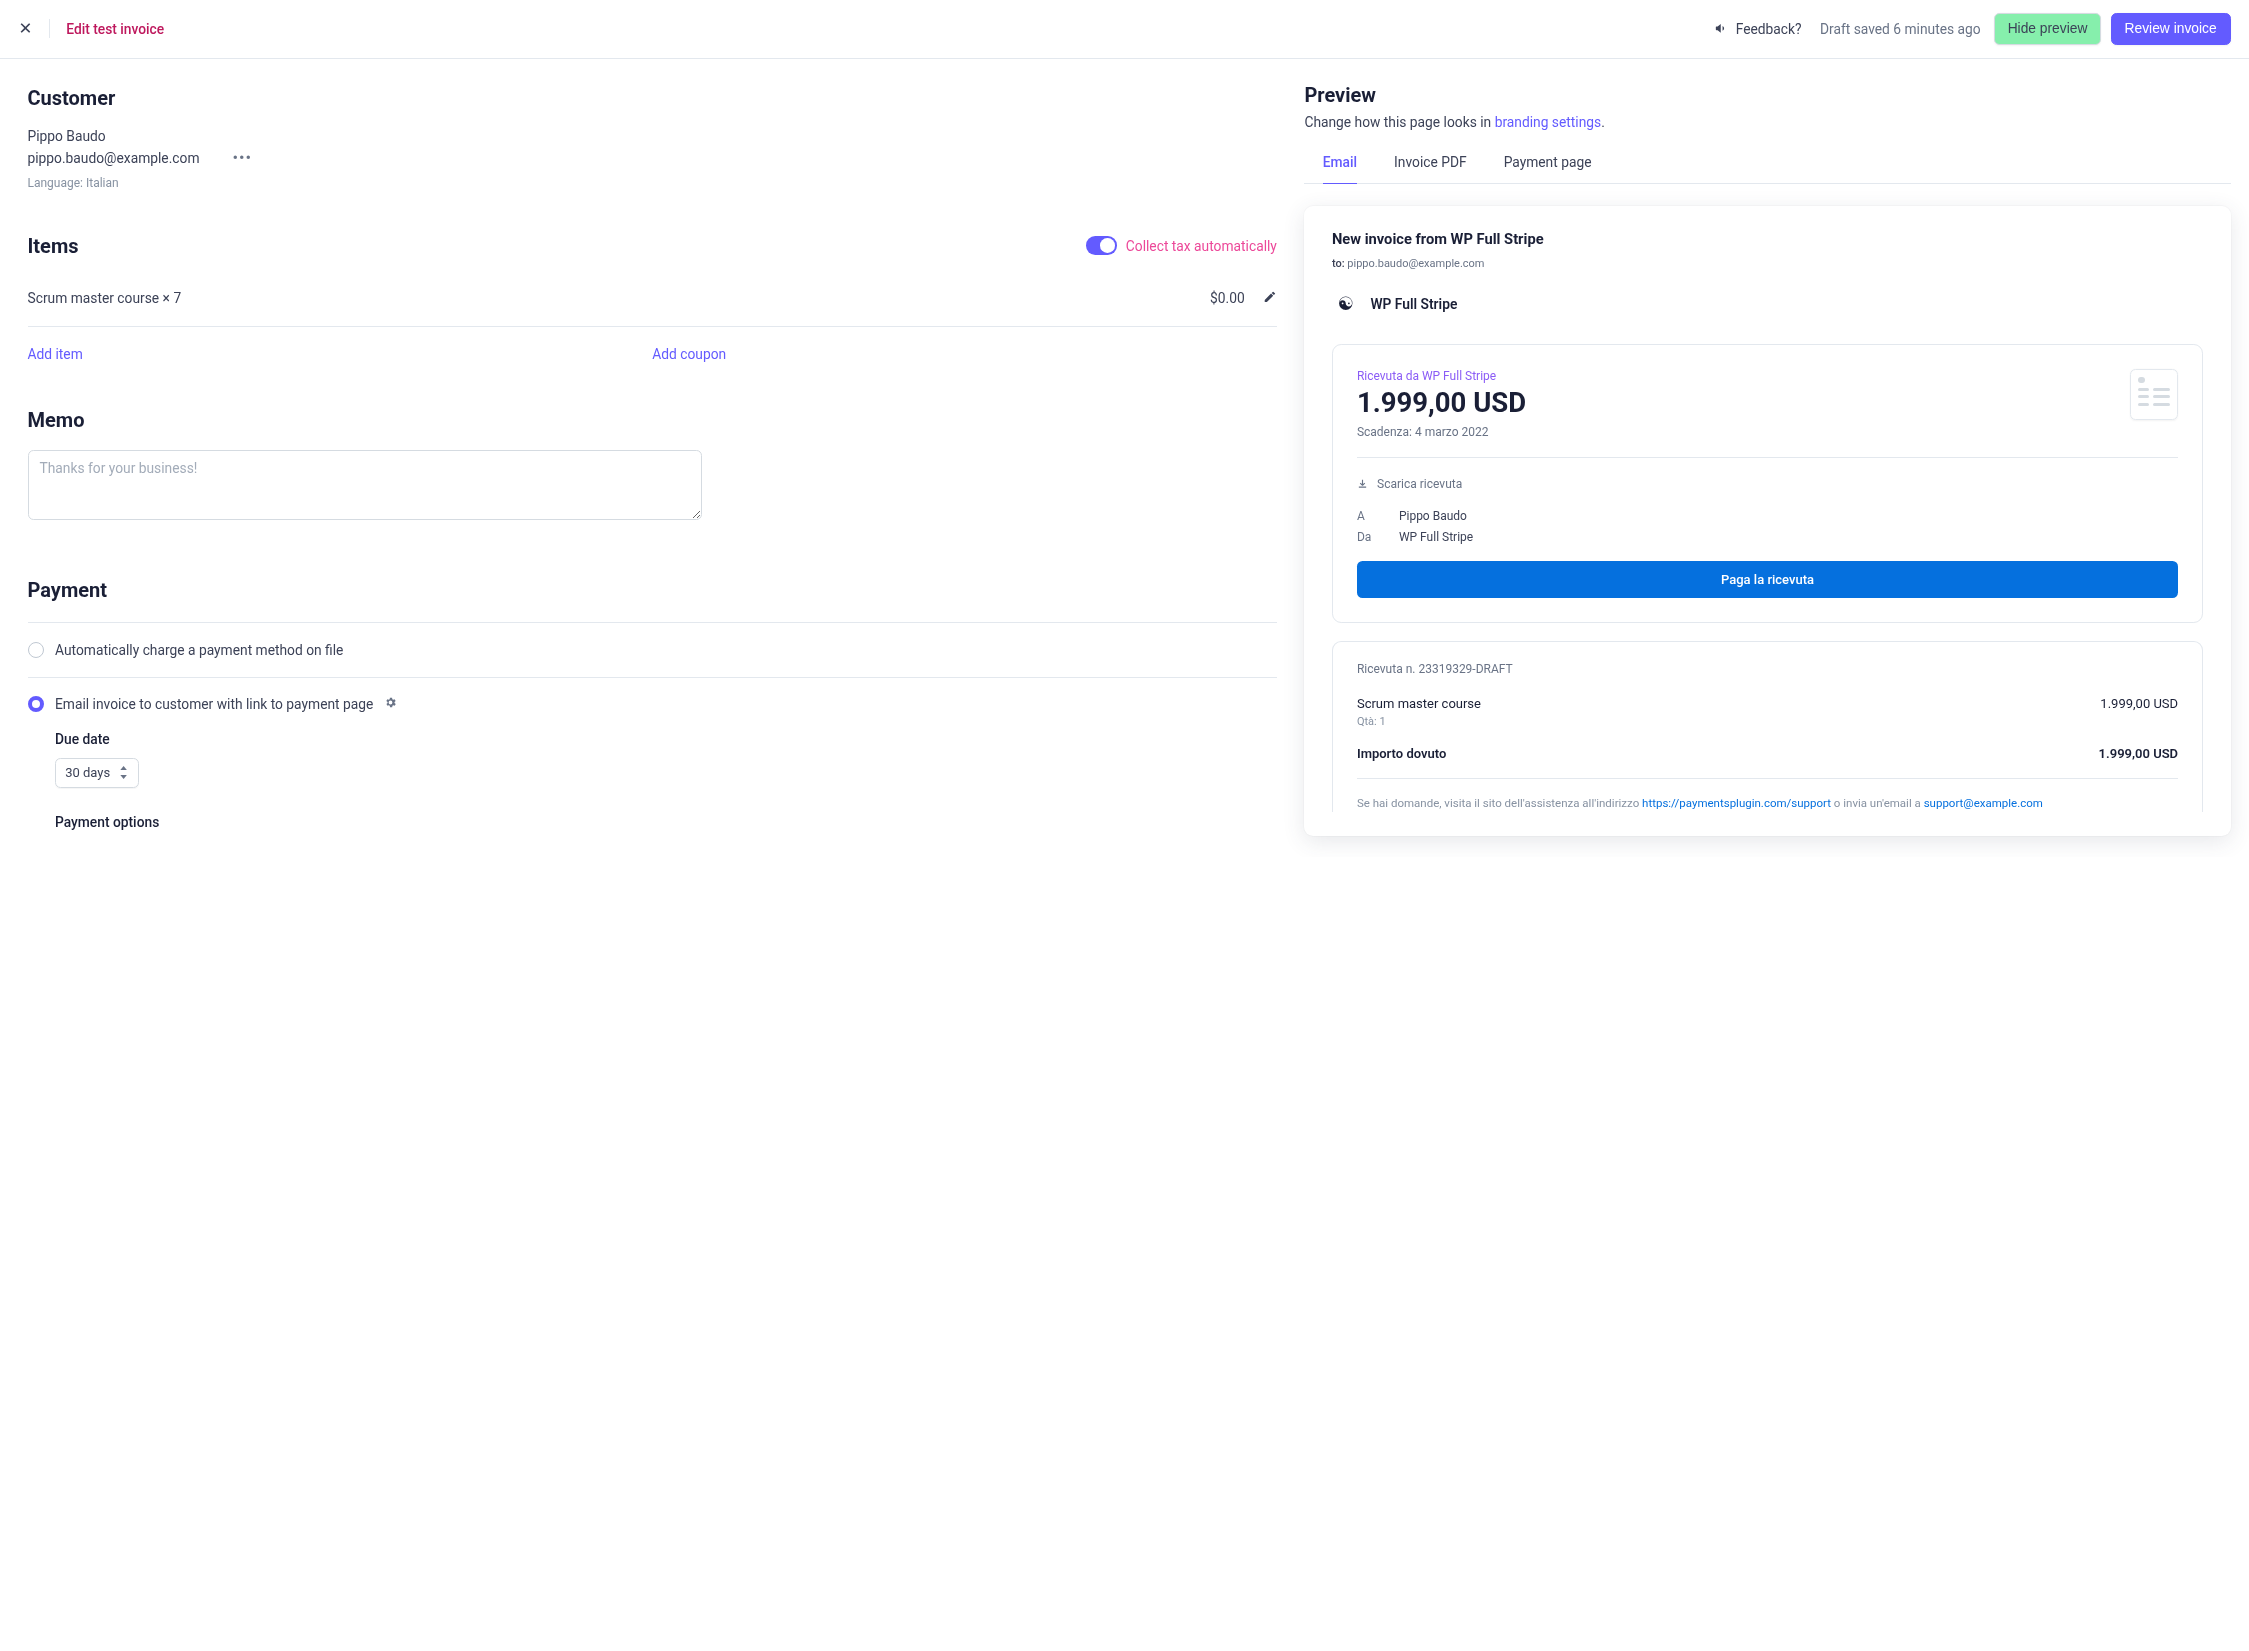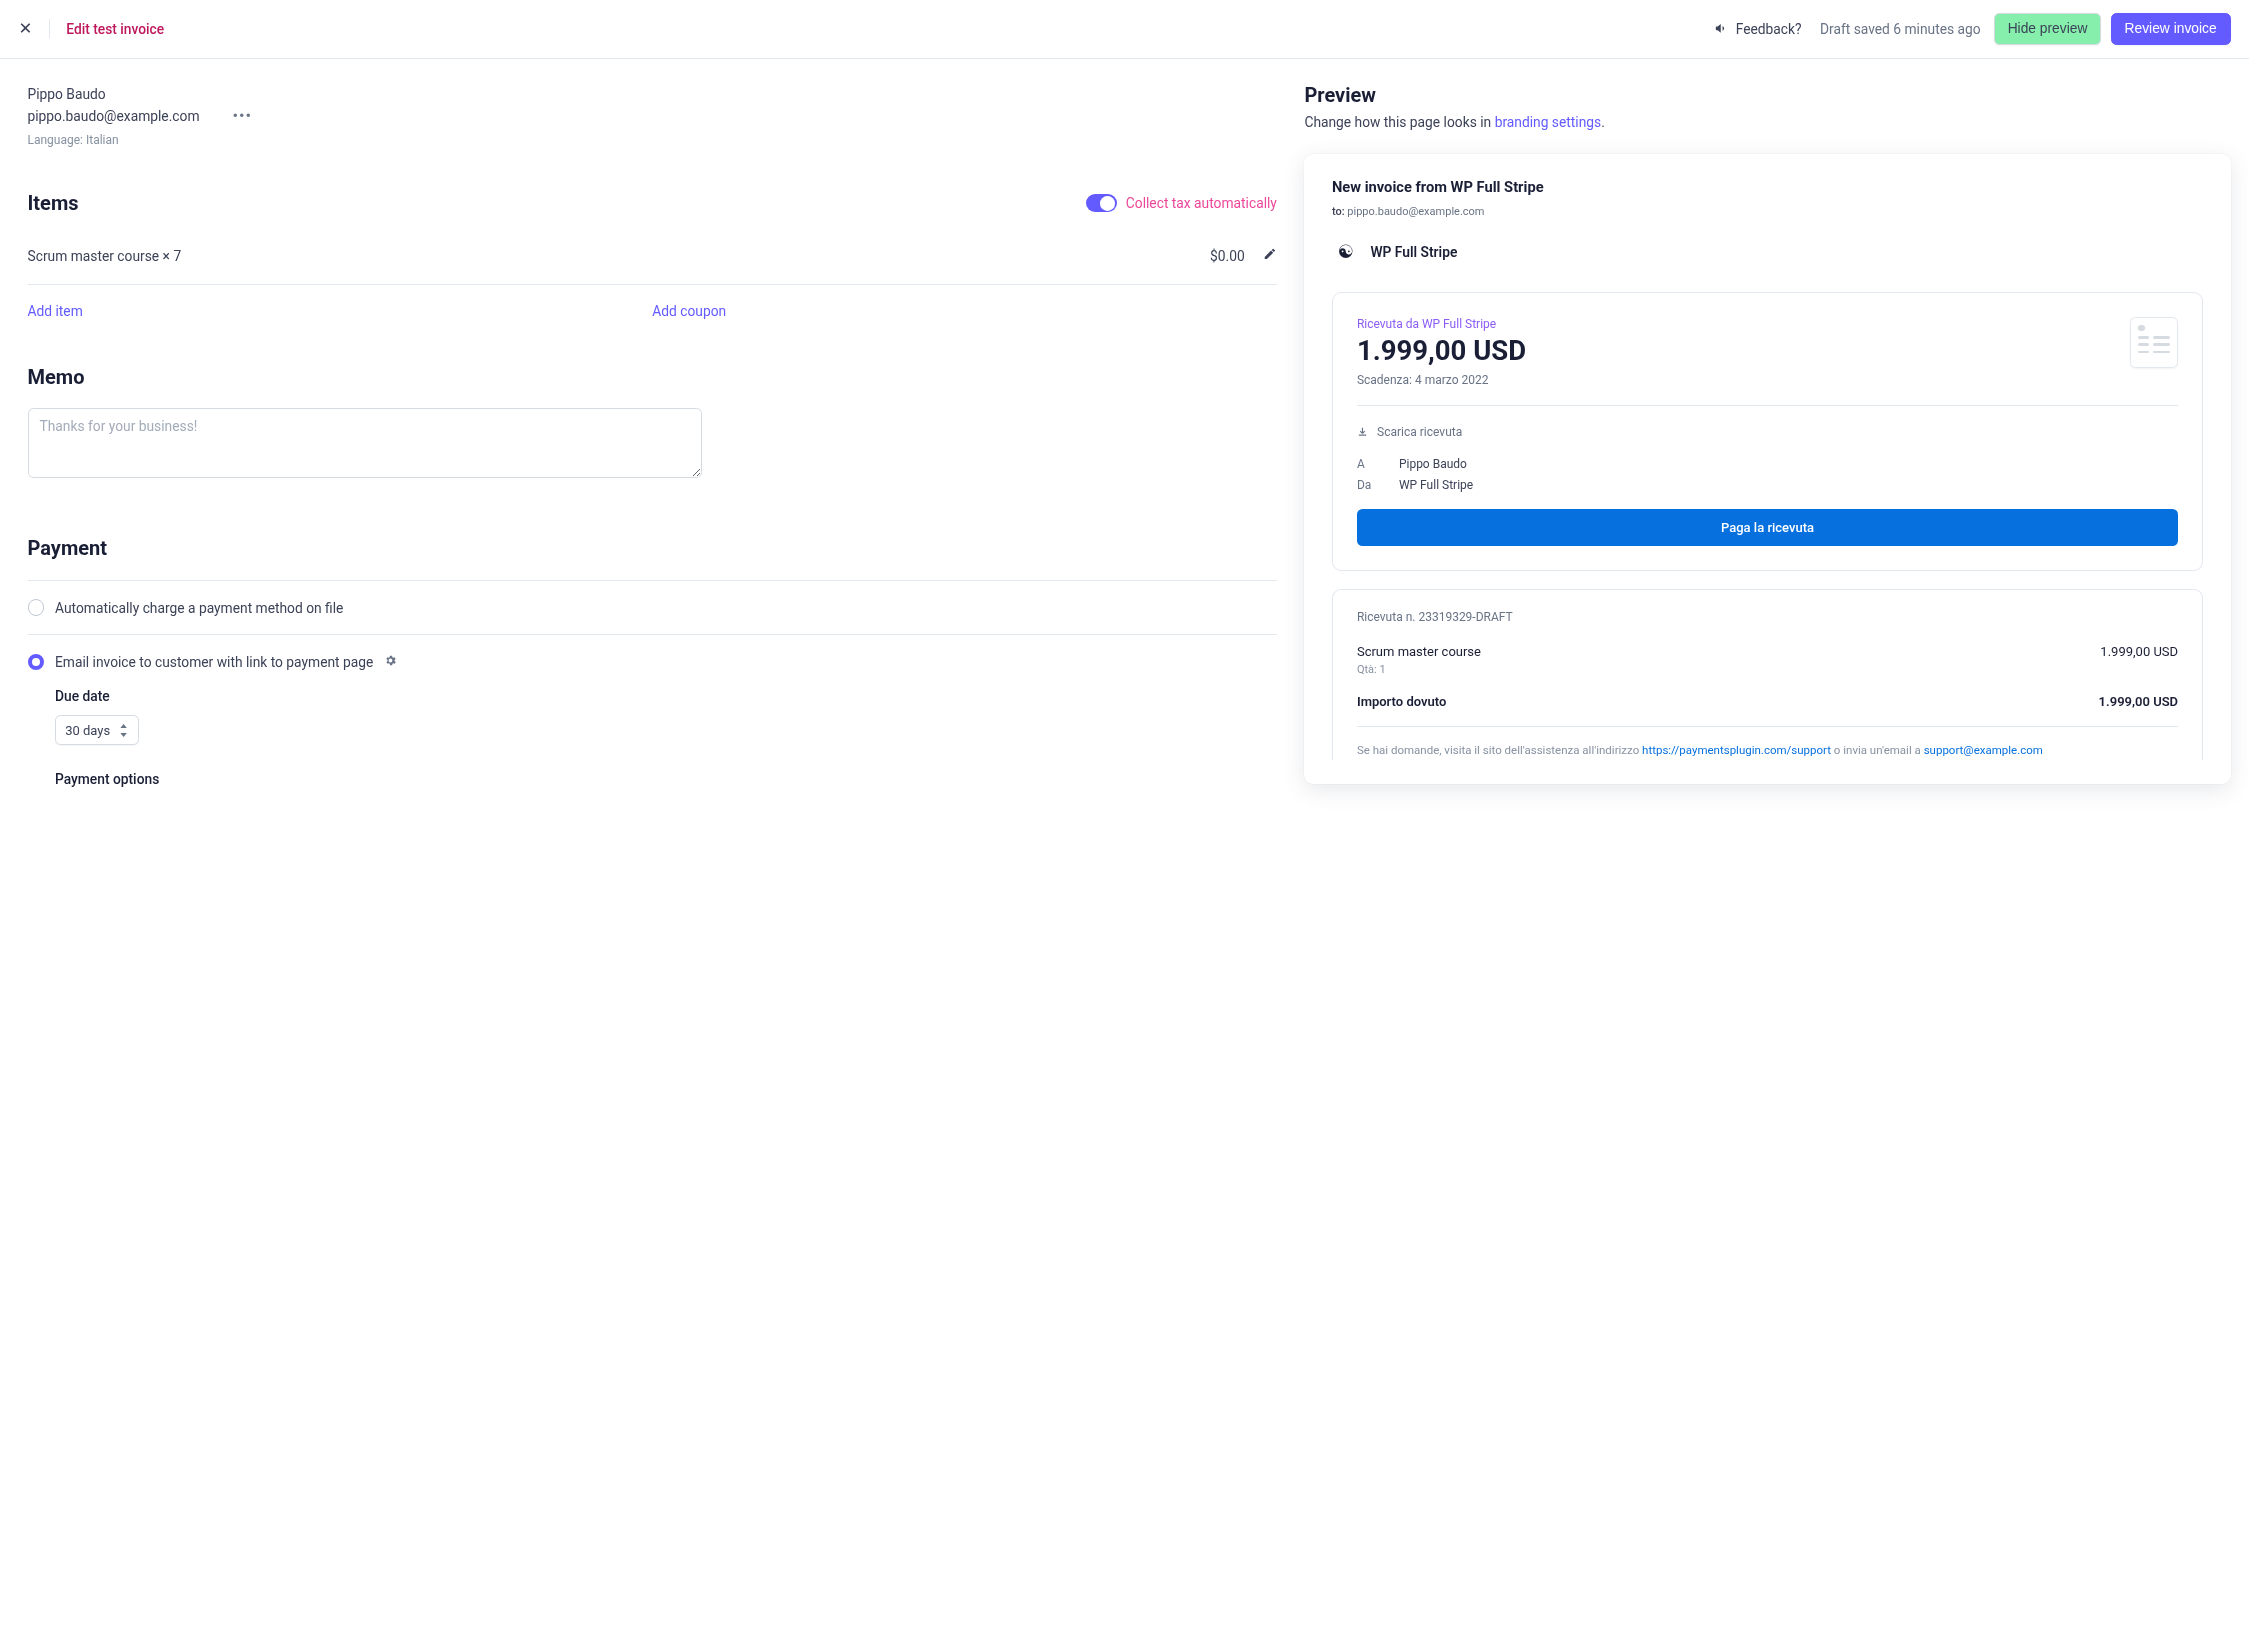--- a/index.html
+++ b/index.html
@@ -215,20 +215,21 @@
   </span>
   <span class="draft-saved">Draft saved 6 minutes ago</span>
   <button class="btn">Hide preview</button>
   <button class="btn primary">Review invoice</button>
 </div>
 
 <div class="content">
   <div class="left">
 
     <div class="customer-block">
+      <div class="section-title">Customer</div>
       <div class="cust-name">Pippo Baudo</div>
       <div class="cust-row">
         <span class="cust-email">pippo.baudo@example.com</span>
         <span class="more-dots">•••</span>
       </div>
       <div class="cust-lang">Language: Italian</div>
     </div>
 
     <div class="items-block">
       <div class="items-header">
@@ -288,20 +289,25 @@
       </div>
       <div class="payopts">Payment options</div>
     </div>
 
   </div>
 
   <div class="right">
     <div class="preview-title">Preview</div>
     <div class="preview-sub">
       <span>Change how this page looks in </span><a>branding settings</a><span>.</span>
+    </div>
+    <div class="tabs">
+      <div class="tab active" style="margin-left:18.4px">Email</div>
+      <div class="tab">Invoice PDF</div>
+      <div class="tab">Payment page</div>
     </div>
 
     <div class="email-card">
       <div class="email-header">New invoice from WP Full Stripe</div>
       <div class="email-to">
         <b>to:</b>
         <span>pippo.baudo@example.com</span>
       </div>
       <div class="merchant-row">
         <span class="merchant-logo">☯</span>

